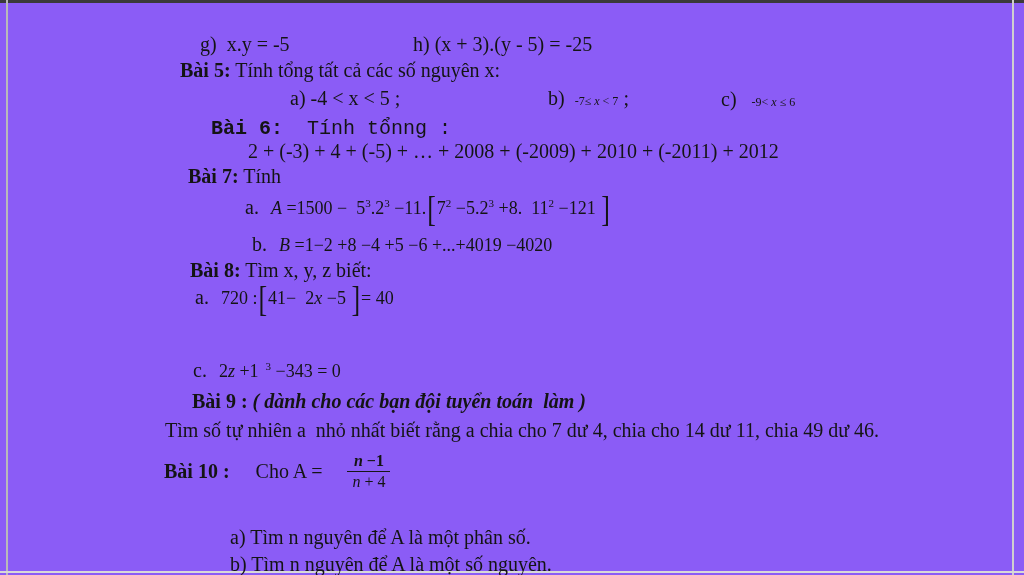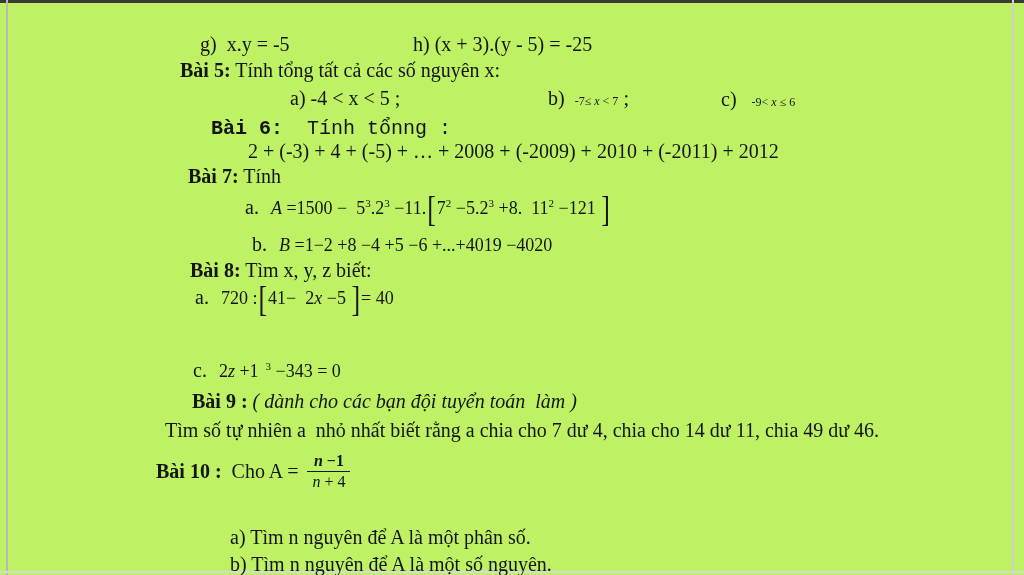--- a/index.html
+++ b/index.html
@@ -1,33 +1,33 @@
 <!DOCTYPE html>
 <html><head>
 <meta charset="utf-8">
 <style>
   html,body{margin:0;padding:0;}
   body{background:#f6f6f6;}
   .screen{
     position:relative;
     width:1024px;height:575px;
-    background:#bef264;
+    background:#8b5cf6;
     overflow:hidden;
     font-family:"Liberation Serif", serif;
     color:#161616;
   }
   .edge-top{position:absolute;left:0;top:0;width:1024px;height:3px;background:#3a3a3a;}
   .edge-left{position:absolute;left:6px;top:0;width:2px;height:575px;background:#b9b9b9;}
   .edge-right{position:absolute;left:1012px;top:0;width:2px;height:575px;background:#cfcfcf;}
   .edge-bottom{position:absolute;left:0;top:571px;width:1024px;height:2px;background:#d8d8d8;}
 
   .line{position:absolute;white-space:pre;font-size:20px;line-height:26px;color:#141414;}
   .line span{white-space:pre;}
   .b{font-weight:bold;}
-  .bi{font-weight:normal;font-style:italic;}
+  .bi{font-weight:bold;font-style:italic;}
   .math{font-size:18px;}
   .smath{font-size:12px;}
   .v{font-style:italic;}
   .sp{font-size:11px;line-height:0;vertical-align:7px;font-style:normal;}
   .sp.gap{margin-left:7px;}
   .br{display:inline-block;transform:scaleY(1.35);font-size:26px;vertical-align:-4px;font-weight:400;padding:0 1px;}
   .lbl{margin-right:12px;}
   .para{white-space:pre-wrap;width:788px;}
   .fracline{display:flex;align-items:center;}
   .frac{display:inline-block;text-align:center;font-size:16px;line-height:18px;margin-left:4px;vertical-align:middle;}
@@ -90,21 +90,21 @@
     <span class="lbl">c.</span><span class="math"><span>2</span><span class="v">z</span><span> +1</span><sup class="sp gap">3</sup><span> −343 = 0</span></span>
   </div>
 
   <div class="line" style="left:172px;top:362px;">
     <span class="b">Bài 9 :</span><span class="bi"> ( dành cho các bạn đội tuyển toán  làm )</span>
   </div>
   <div class="line para" style="left:145px;top:391px;">
     <span style="white-space:pre-wrap;">Tìm số tự nhiên a  nhỏ nhất biết rằng a chia cho 7 dư 4, chia cho 14 dư 11, chia 49 dư 46.</span>
   </div>
 
-  <div class="line fracline" style="left:156px;top:446px;height:50px;">
+  <div class="line fracline" style="left:164px;top:446px;height:50px;gap:16px;">
     <span class="b">Bài 10 :</span><span>  Cho A = </span><span class="frac"><span class="num"><span class="v">n</span><span> −1</span></span><span class="den"><span class="v">n</span><span> + 4</span></span></span>
   </div>
   <div class="line" style="left:210px;top:498px;">
     <span>a) Tìm n nguyên để A là một phân số.</span>
   </div>
   <div class="line" style="left:210px;top:525px;">
     <span>b) Tìm n nguyên để A là một số nguyên.</span>
   </div>
 </div>
 

